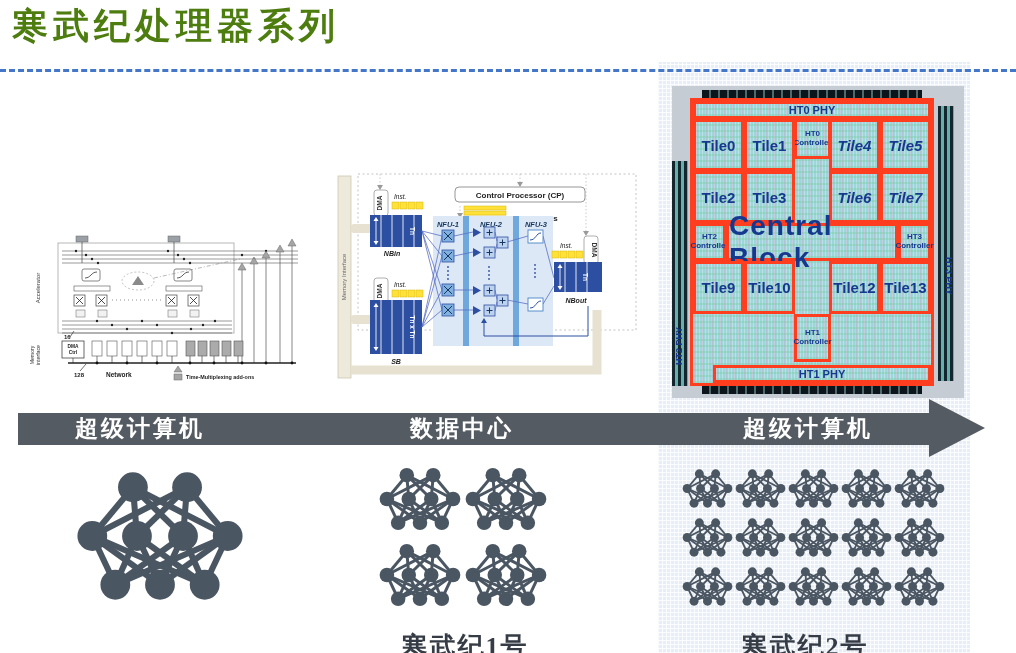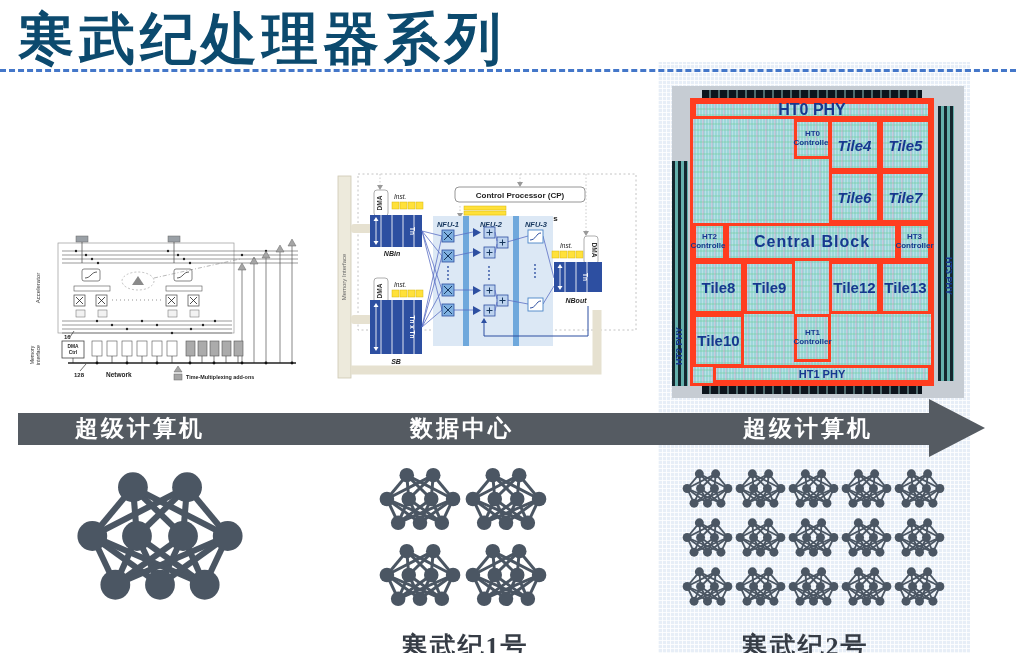--- a/index.html
+++ b/index.html
@@ -1,21 +1,21 @@
 <!DOCTYPE html>
 <html><head>
 <meta charset="utf-8">
 <style>
   html,body{margin:0;padding:0;background:#fff;}
   .slide{position:relative;width:1016px;height:653px;background:#fff;overflow:hidden;
          font-family:"Liberation Sans",sans-serif;}
   .cjk{font-family:"Liberation Serif","DejaVu Serif",serif;}
 
-  .page-title{position:absolute;left:18px;top:2px;font-size:56px;font-weight:bold;
-              color:#0c4a6e;letter-spacing:5px;}
+  .page-title{position:absolute;left:12px;top:2px;font-size:36px;font-weight:bold;
+              color:#4d7c0f;letter-spacing:5px;}
   .divider{position:absolute;left:0;top:69px;width:1016px;height:0;
            border-top:3px dashed #4477c9;}
 
   
   .grid-col{position:absolute;left:658px;top:62px;width:312px;height:591px;
     background-color:#e7eef7;
     background-image:
       repeating-linear-gradient(0deg, rgba(255,255,255,.85) 0 1px, transparent 1px 4px),
       repeating-linear-gradient(90deg, rgba(255,255,255,.85) 0 1px, transparent 1px 4px),
       repeating-linear-gradient(0deg, rgba(170,195,222,.45) 0 1px, transparent 1px 16px),
@@ -496,47 +496,52 @@
     <div class="bond" style="left:30px;top:4px;width:220px;" data-interactable="false"></div>
     <div class="bond" style="left:30px;top:300px;width:220px;" data-interactable="false"></div>
     <div class="phy-strip" style="left:0;top:75px;height:225px;" data-interactable="false"></div>
     <div class="phy-strip" style="left:266px;top:20px;height:275px;" data-interactable="false"></div>
     <span class="vlabel navy" style="left:-12px;top:255px;transform:rotate(-90deg);" data-interactable="false">HT2 PHY</span>
     <span class="vlabel navy" style="left:258px;top:185px;transform:rotate(90deg);" data-interactable="false">HT3 PHY</span>
 
     <div class="die die-tex" data-interactable="false">
 
       <div class="redbox die-tex" style="left:0;top:0;width:238px;height:18px;" data-interactable="false">
-        <span class="navy" style="font-size:16px" data-interactable="false">HT0 PHY</span>
+        <span class="navy" style="font-size:11px" data-interactable="false">HT0 PHY</span>
       </div>
 
       <div class="redbox die-tex" style="left:101px;top:18px;width:37px;height:40px;" data-interactable="false">
         <span class="navy ctrl-txt" data-interactable="false">HT0 Controller</span>
       </div>
 
+      <div class="tile-grid" style="left:0;top:18px;" data-interactable="false">
+        <div class="tile die-tex navy" style="height:52px" data-interactable="false">Tile0</div>
+        <div class="tile die-tex navy" style="height:52px" data-interactable="false">Tile1</div>
+        <div class="tile die-tex navy" style="height:52px" data-interactable="false">Tile2</div>
+        <div class="tile die-tex navy" style="height:52px" data-interactable="false">Tile3</div>
+      </div>
 
       <div class="tile-grid" style="left:136px;top:18px;font-style:italic;" data-interactable="false">
         <div class="tile die-tex navy" style="height:52px" data-interactable="false">Tile4</div>
         <div class="tile die-tex navy" style="height:52px" data-interactable="false">Tile5</div>
         <div class="tile die-tex navy" style="height:52px" data-interactable="false">Tile6</div>
         <div class="tile die-tex navy" style="height:52px" data-interactable="false">Tile7</div>
       </div>
 
       <div class="redbox die-tex" style="left:0;top:122px;width:33px;height:38px;" data-interactable="false">
         <span class="navy ctrl-txt" data-interactable="false">HT2 Controller</span>
       </div>
       <div class="redbox die-tex" style="left:33px;top:122px;width:172px;height:38px;" data-interactable="false">
-        <span class="navy" style="font-size:16px;letter-spacing:1px" data-interactable="false">Central Block</span>
+        <span class="navy" style="font-size:28px;letter-spacing:1px" data-interactable="false">Central Block</span>
       </div>
       <div class="redbox die-tex" style="left:205px;top:122px;width:33px;height:38px;" data-interactable="false">
         <span class="navy ctrl-txt" data-interactable="false">HT3 Controller</span>
       </div>
 
       <div class="tile-grid" style="left:0;top:160px;" data-interactable="false">
-        <div class="tile die-tex navy" style="height:53px" data-interactable="false">Tile8</div>
         <div class="tile die-tex navy" style="height:53px" data-interactable="false">Tile9</div>
         <div class="tile die-tex navy" style="height:53px" data-interactable="false">Tile10</div>
       </div>
 
       <div class="tile-grid" style="left:136px;top:160px;" data-interactable="false">
         <div class="tile die-tex navy" style="height:53px" data-interactable="false">Tile12</div>
         <div class="tile die-tex navy" style="height:53px" data-interactable="false">Tile13</div>
       </div>
 
       <div class="redbox die-tex" style="left:101px;top:213px;width:37px;height:48px;align-items:center;" data-interactable="false">

